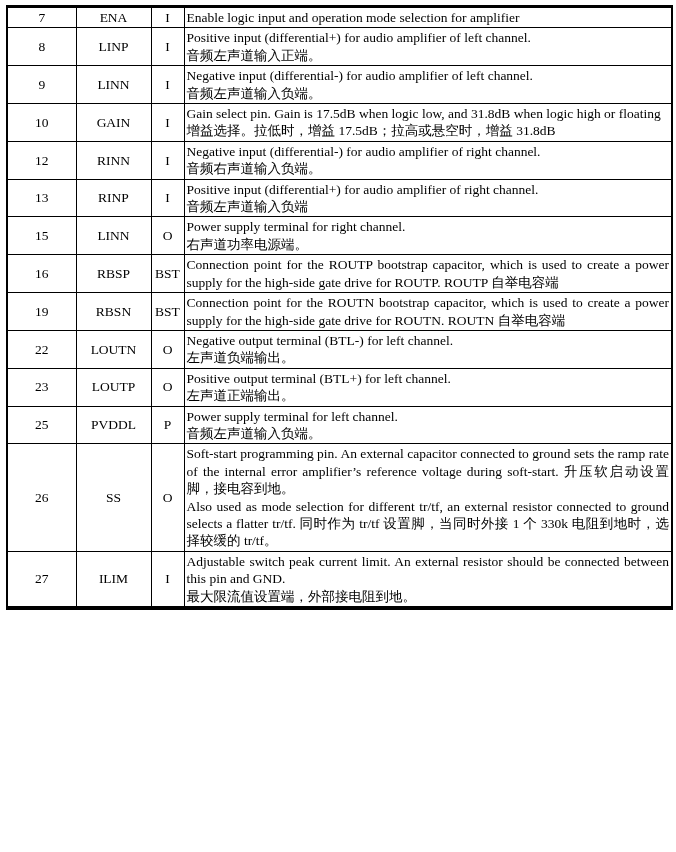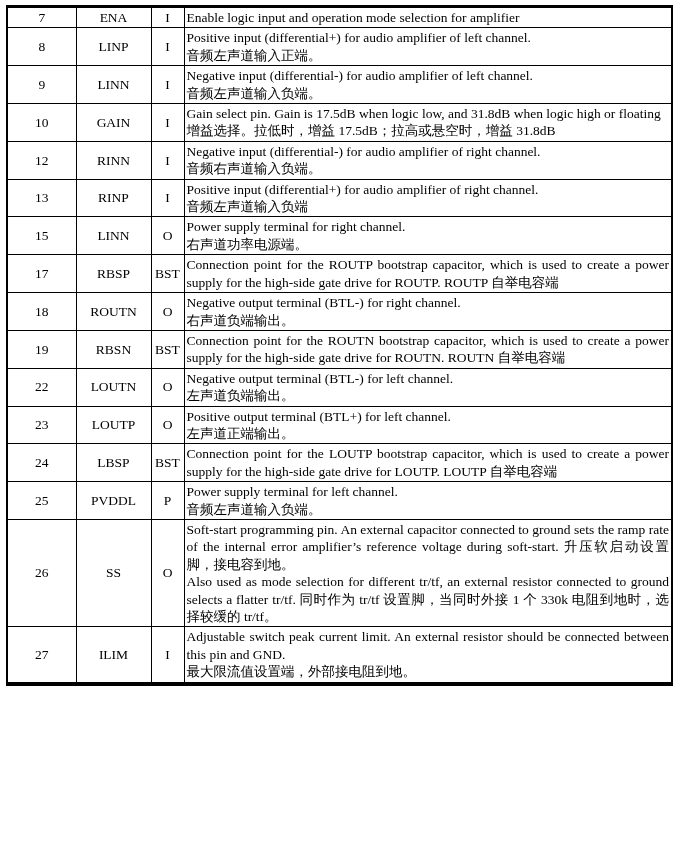--- a/index.html
+++ b/index.html
@@ -116,34 +116,25 @@
         <tr>
           <td class="cell-center">15</td>
           <td class="cell-center">LINN</td>
           <td class="cell-center">O</td>
           <td class="cell-desc">
             <p>Power supply terminal for right channel.</p>
             <p>右声道功率电源端。</p>
           </td>
         </tr>
         <tr>
-          <td class="cell-center">17</td>
+          <td class="cell-center">16</td>
           <td class="cell-center">RBSP</td>
           <td class="cell-center">BST</td>
           <td class="cell-desc">
             <p>Connection point for the ROUTP bootstrap capacitor, which is used to create a power supply for the high-side gate drive for ROUTP. ROUTP 自举电容端</p>
-          </td>
-        </tr>
-        <tr>
-          <td class="cell-center">18</td>
-          <td class="cell-center">ROUTN</td>
-          <td class="cell-center">O</td>
-          <td class="cell-desc">
-            <p>Negative output terminal (BTL-) for right channel.</p>
-            <p>右声道负端输出。</p>
           </td>
         </tr>
         <tr>
           <td class="cell-center">19</td>
           <td class="cell-center">RBSN</td>
           <td class="cell-center">BST</td>
           <td class="cell-desc">
             <p>Connection point for the ROUTN bootstrap capacitor, which is used to create a power supply for the high-side gate drive for ROUTN. ROUTN 自举电容端</p>
           </td>
         </tr>
@@ -156,28 +147,20 @@
             <p>左声道负端输出。</p>
           </td>
         </tr>
         <tr>
           <td class="cell-center">23</td>
           <td class="cell-center">LOUTP</td>
           <td class="cell-center">O</td>
           <td class="cell-desc">
             <p>Positive output terminal (BTL+) for left channel.</p>
             <p>左声道正端输出。</p>
-          </td>
-        </tr>
-        <tr>
-          <td class="cell-center">24</td>
-          <td class="cell-center">LBSP</td>
-          <td class="cell-center">BST</td>
-          <td class="cell-desc">
-            <p>Connection point for the LOUTP bootstrap capacitor, which is used to create a power supply for the high-side gate drive for LOUTP. LOUTP 自举电容端</p>
           </td>
         </tr>
         <tr>
           <td class="cell-center">25</td>
           <td class="cell-center">PVDDL</td>
           <td class="cell-center">P</td>
           <td class="cell-desc">
             <p>Power supply terminal for left channel.</p>
             <p>音频左声道输入负端。</p>
           </td>

